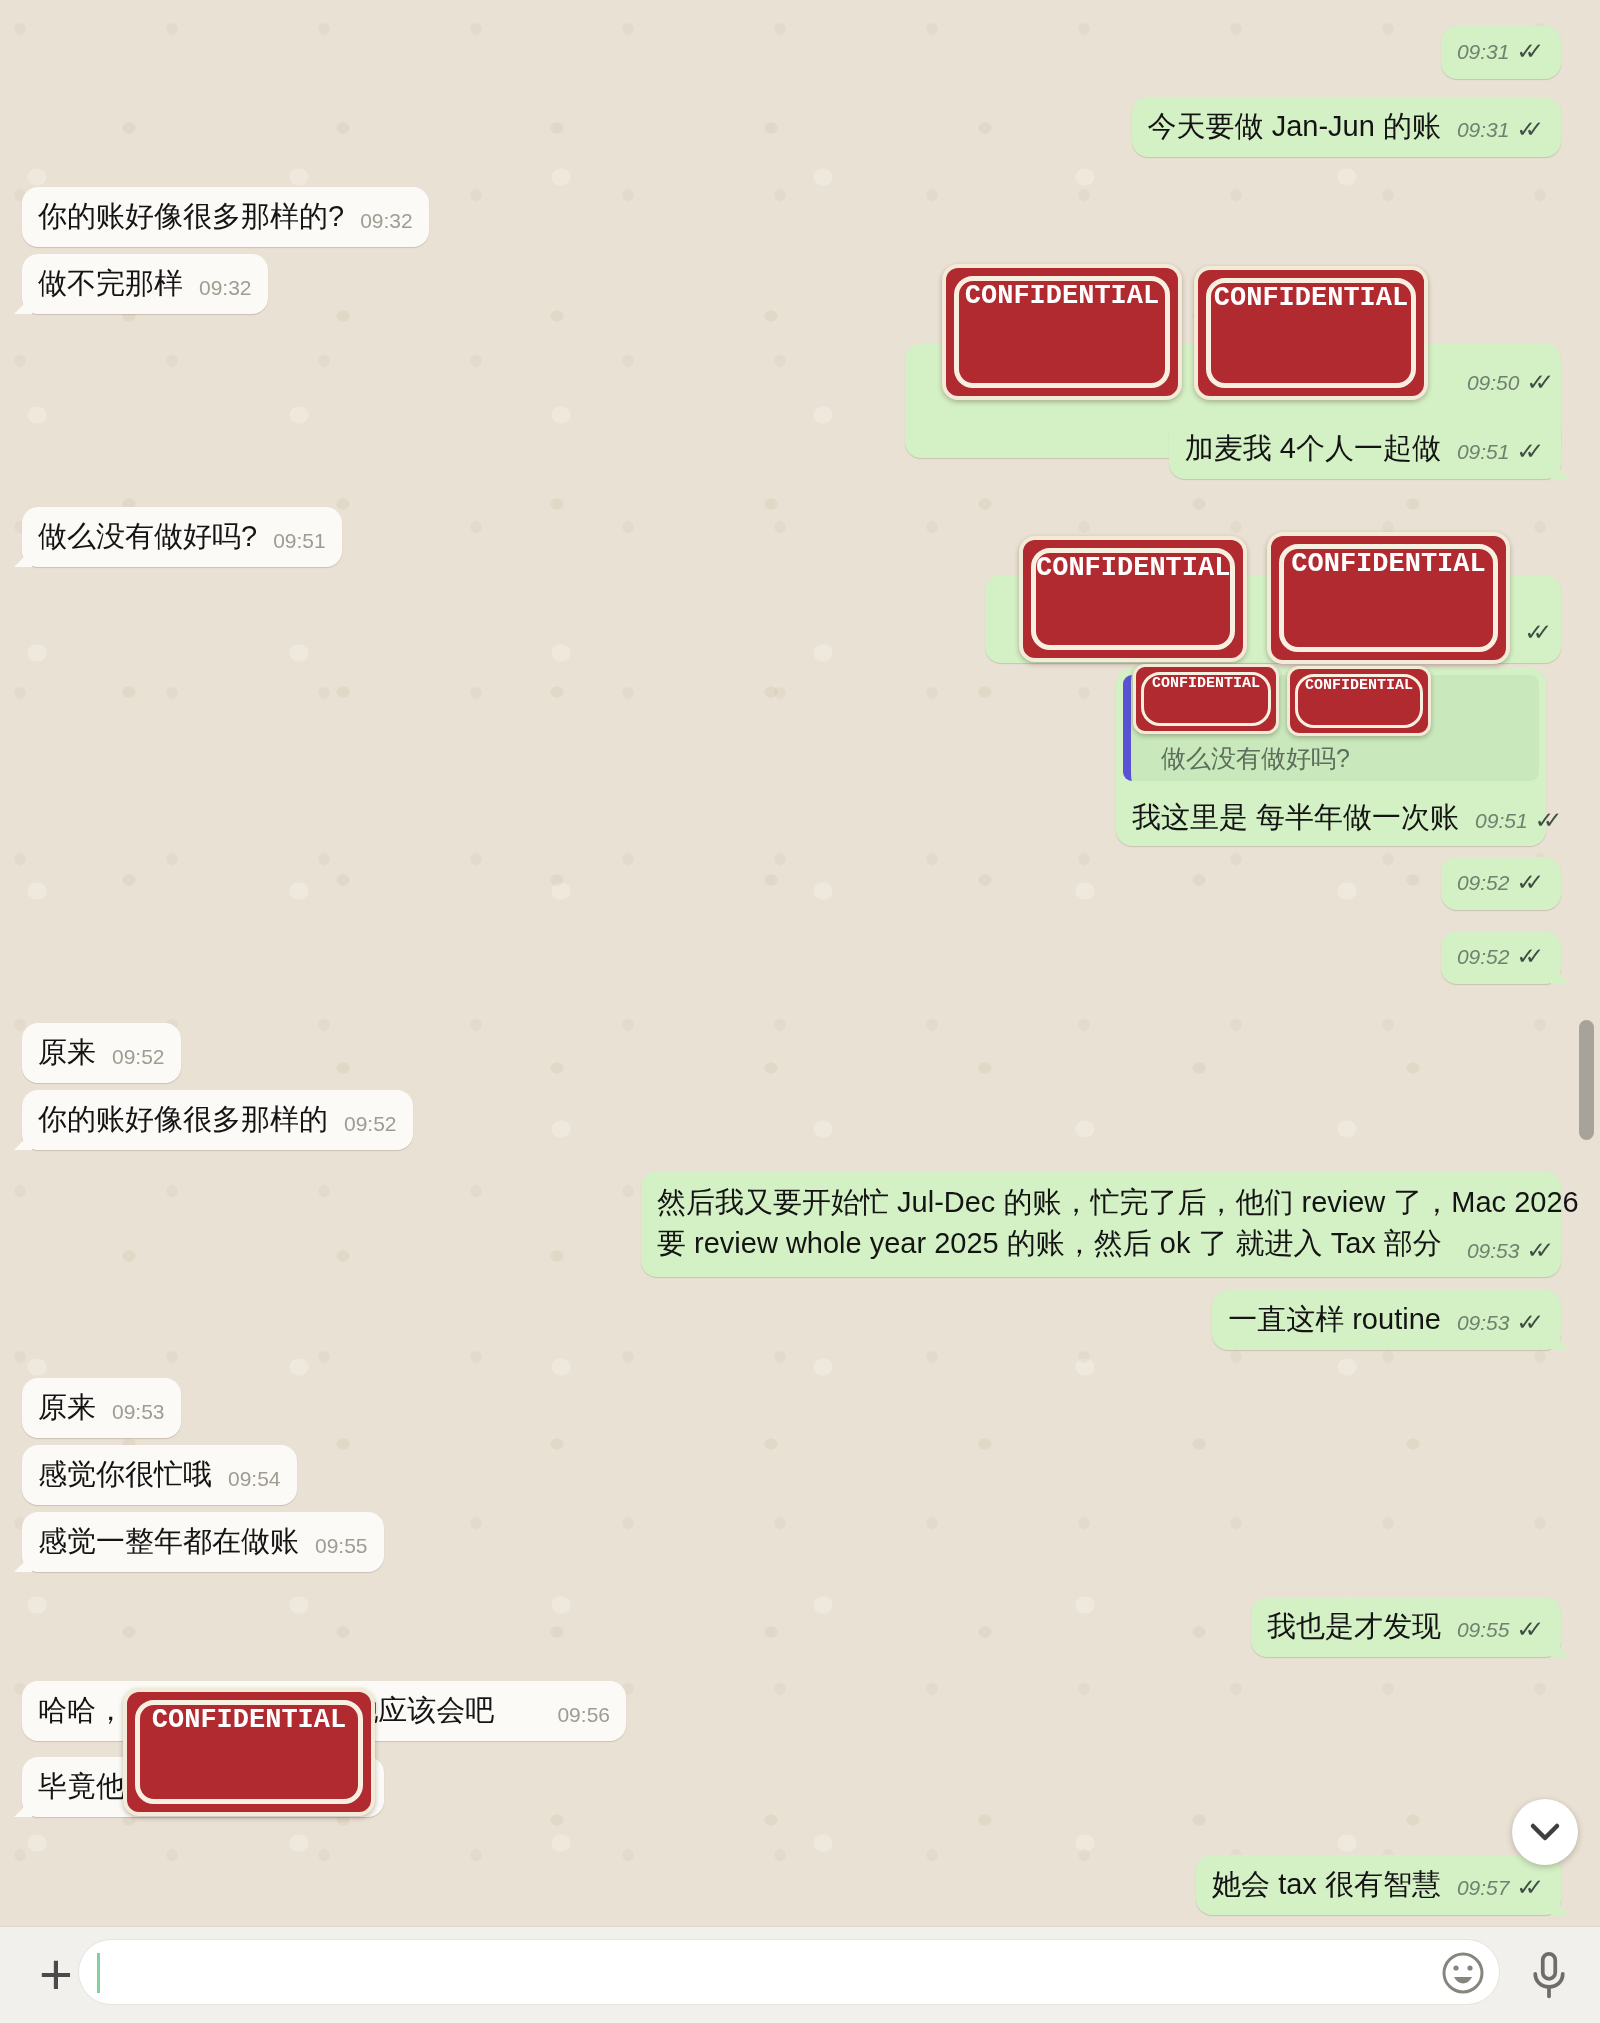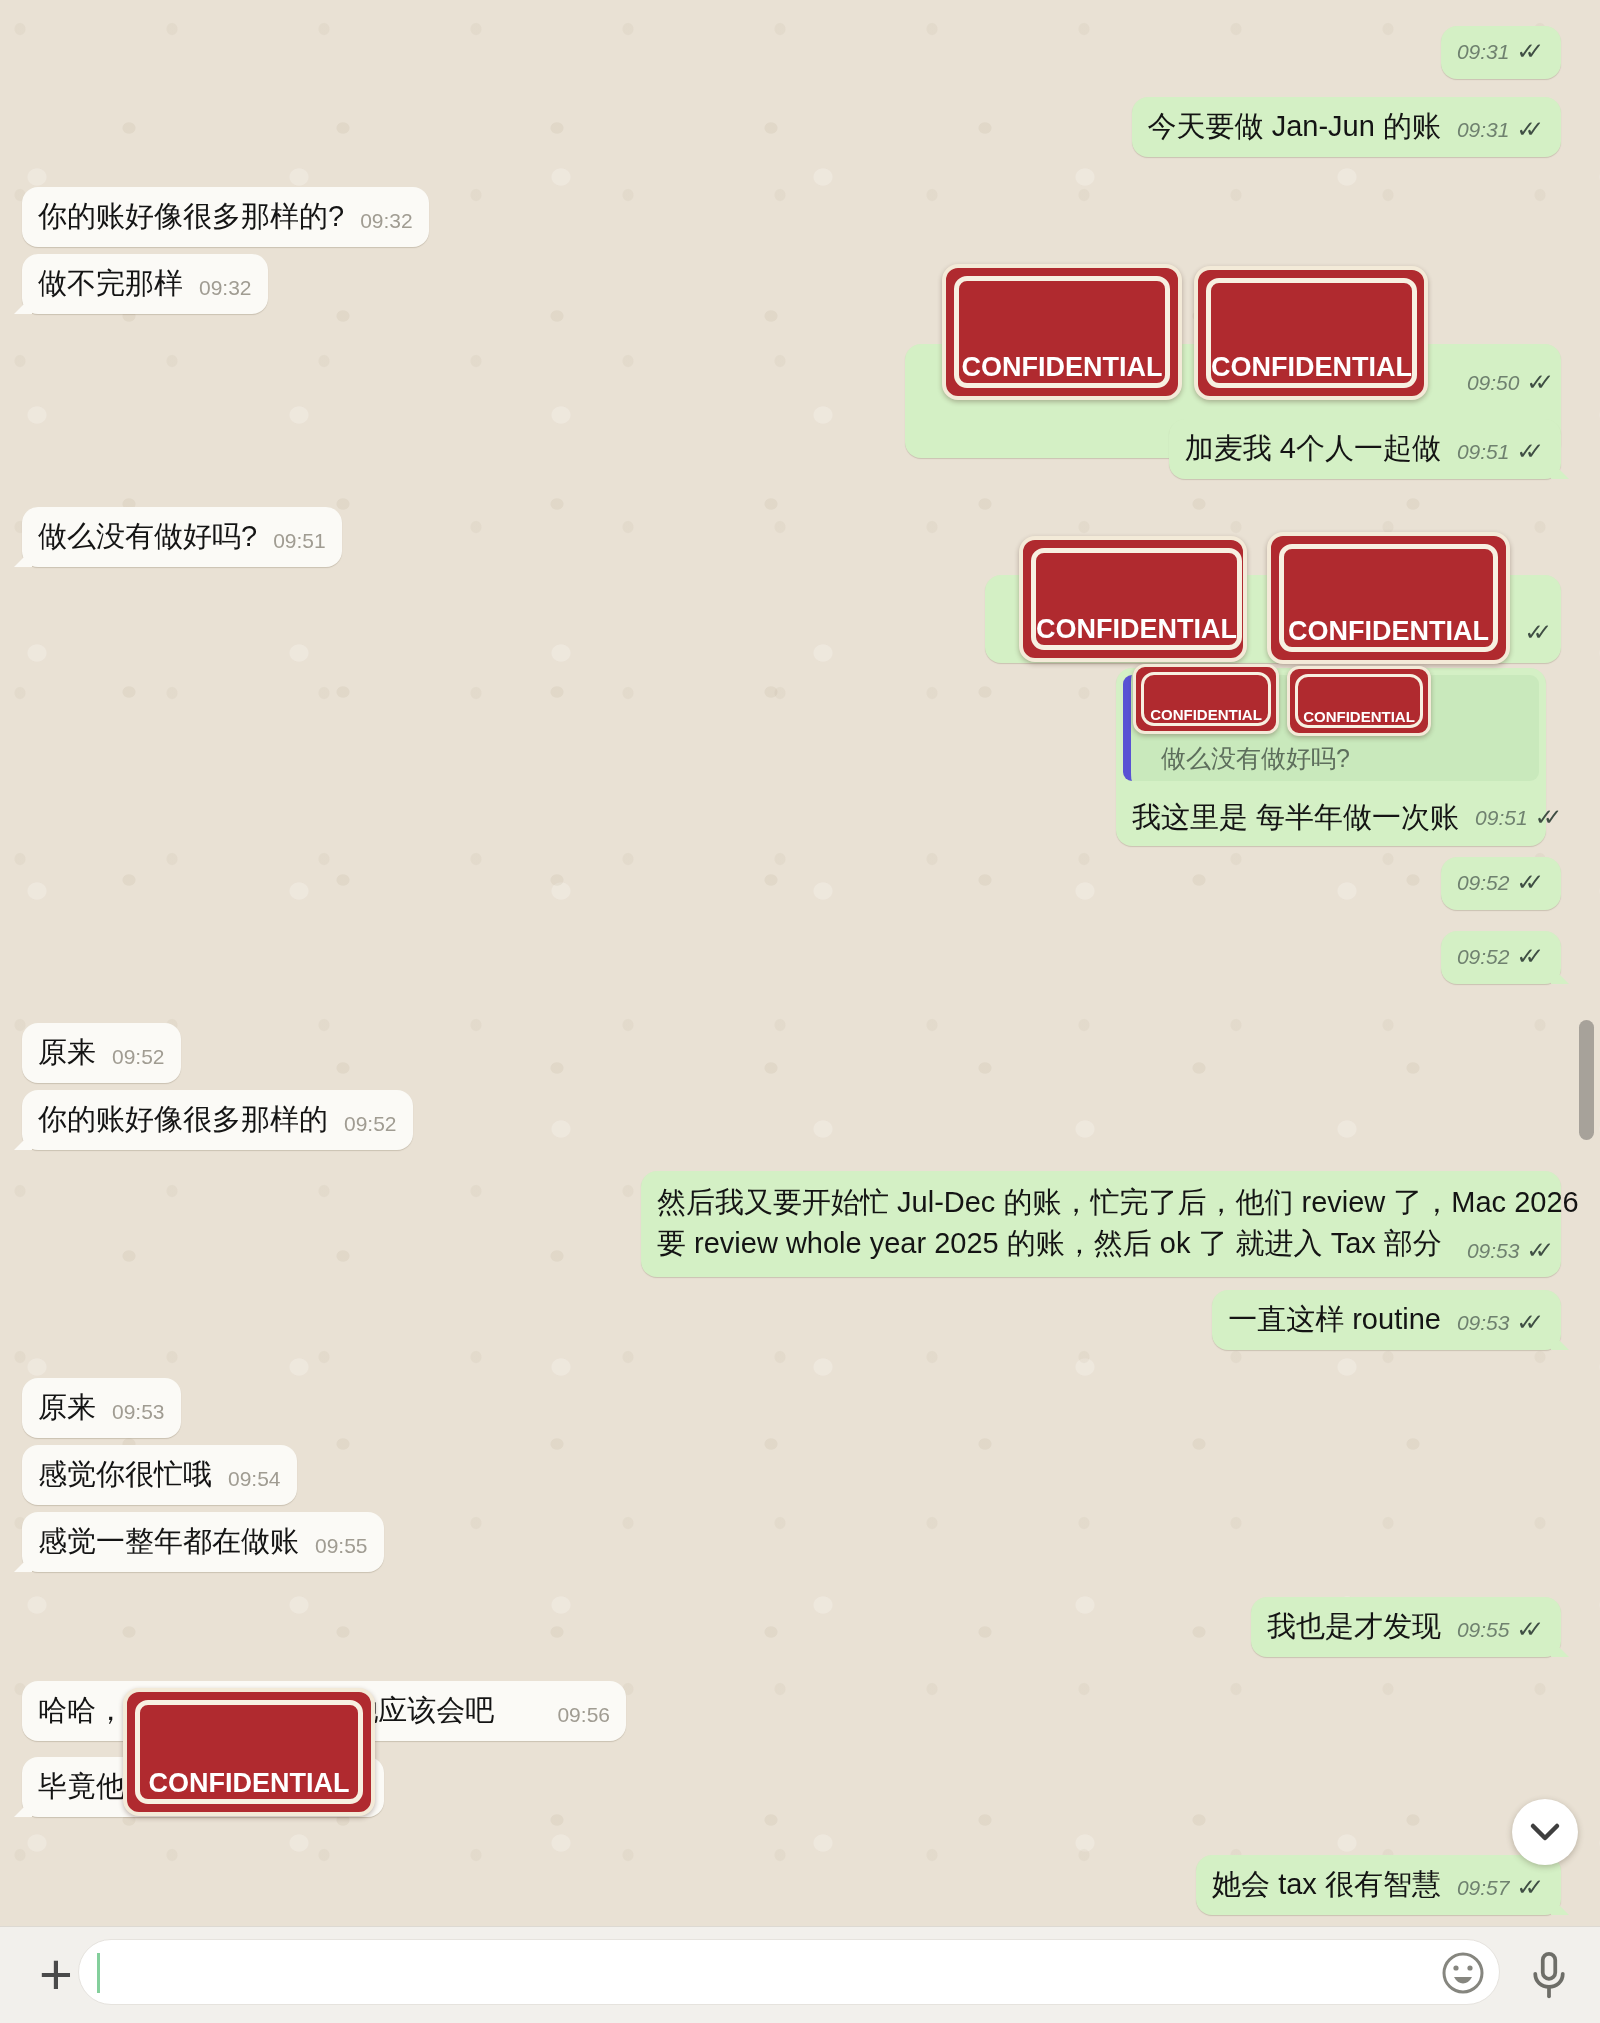--- a/index.html
+++ b/index.html
@@ -24,32 +24,32 @@
   .ticks{font-size:23px;color:#3f4e44;letter-spacing:-11px;margin-left:7px;padding-right:12px;font-weight:bold;}
   .tail::after{content:"";position:absolute;bottom:0;width:0;height:0;border:9px solid transparent;}
   .in.tail::after{left:-8px;border-right-color:#fbfaf6;border-bottom-color:#fbfaf6;}
   .out.tail::after{right:-8px;border-left-color:#d4f0c5;border-bottom-color:#d4f0c5;}
   .boxed{box-sizing:border-box;}
   .wrap{white-space:normal;}
   
   .stamp{position:absolute;box-sizing:border-box;background:#b02a2f;
     border:4px solid #f3ead8;border-radius:16px;padding:8px;z-index:3;
     box-shadow:0 2px 5px rgba(60,30,20,.3);display:flex;}
-  .stamp-inner{flex:1;border:5px solid #f7f0e1;border-radius:13px;
-    display:flex;align-items:flex-end;justify-content:center;
+  .stamp-inner{flex:1;border:5px solid #f7f0e1;border-radius:19px;
+    display:flex;align-items:flex-start;justify-content:center;
     color:#fff;font-weight:bold;font-size:27px;letter-spacing:0;
-    font-family:Liberation Sans, sans-serif;}
+    font-family:Liberation Mono, monospace;}
   .stamp.small .stamp-inner{font-size:15px;border-width:3px;}
   .stamp.small{border-radius:12px;padding:5px;border-width:3px;}
   
   .reply-quote{position:absolute;left:7px;top:7px;right:7px;height:106px;
     background:#c9e9bc;border-left:8px solid #5952d4;border-radius:9px;}
   .reply-quote-text{position:absolute;left:30px;bottom:7px;font-size:25px;color:#5d6e5c;}
   .reply-main{position:absolute;left:16px;right:16px;bottom:9px;
-    display:flex;justify-content:space-between;align-items:center;gap:16px;}
+    display:flex;justify-content:space-between;align-items:flex-end;gap:16px;}
   
   .scrollbtn{position:absolute;left:1512px;top:1799px;width:66px;height:66px;border-radius:50%;
     background:#ffffff;box-shadow:0 2px 6px rgba(70,60,40,.3);z-index:4;
     display:flex;align-items:center;justify-content:center;}
   .scrollbar{position:absolute;right:6px;top:1020px;width:15px;height:120px;
     border-radius:8px;background:#a7a29a;z-index:4;}
   
   .composer{position:absolute;left:0;top:1926px;width:1600px;height:97px;
     background:#f2f0ec;border-top:1px solid #ddd9d2;z-index:5;}
   .plusbtn{position:absolute;left:28px;top:6px;width:56px;height:80px;

